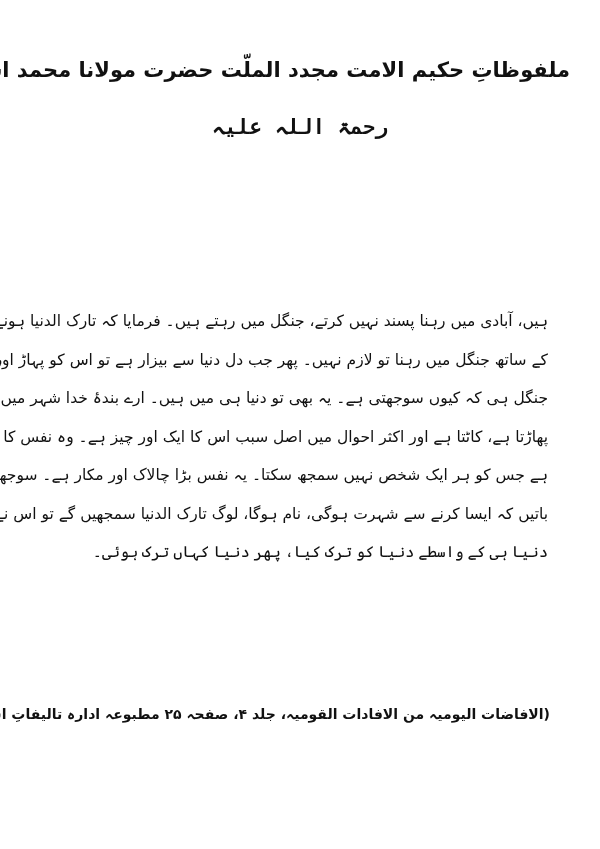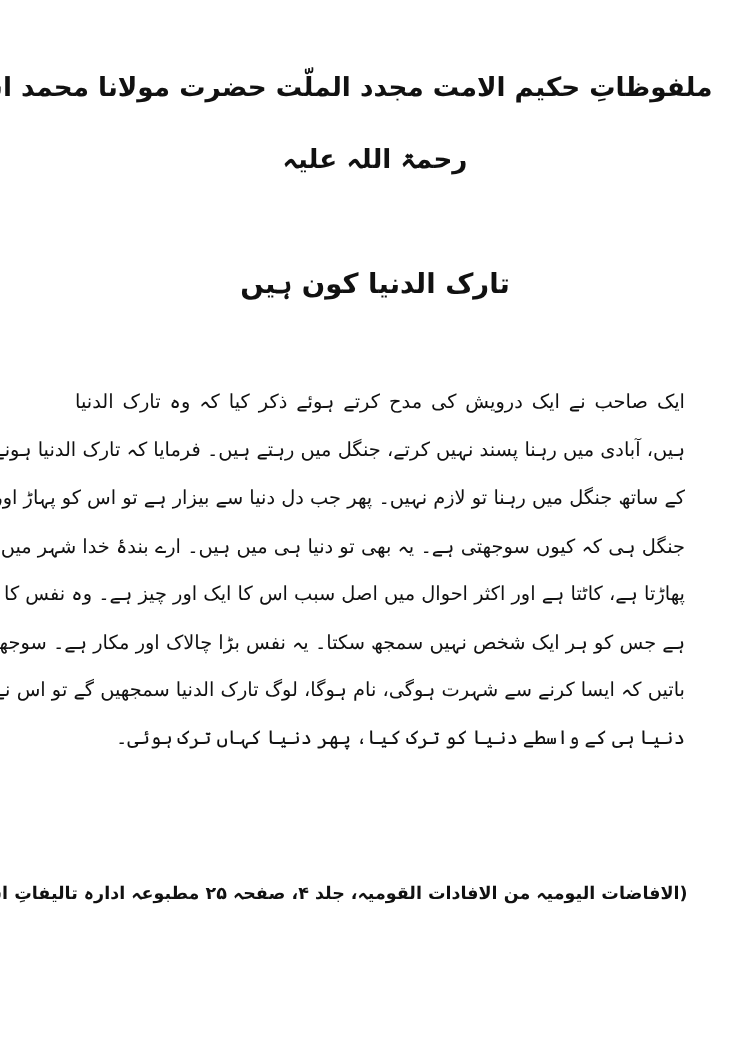--- a/index.html
+++ b/index.html
@@ -32,20 +32,21 @@
       white-space: nowrap;
     }
     .title-main {
       top: 58px;
       font-size: 21px;
       letter-spacing: 0px;
     }
     .title-sub {
       top: 115px;
       font-size: 21px;
+      font-family: Liberation Mono, monospace;
     }
     .heading {
       top: 214px;
       font-size: 22px;
     }
     .body-text {
       position: absolute;
       left: 60px;
       width: 488px;
       top: 302px;
@@ -76,24 +77,22 @@
       font-weight: bold;
       white-space: nowrap;
     }
   </style>
 </head>
 <body>
 
 <div class="page">
   <div class="title-line title-main">ملفوظاتِ حکیم الامت مجدد الملّت حضرت مولانا محمد اشرف علی تھانوی</div>
   <div class="title-line title-sub">رحمۃ اللہ علیہ</div>
-  <div class="title-line heading">تارک الدنیا کون ہیں</div>
 
   <div class="body-text">
-    <span class="body-line">ایک صاحب نے ایک درویش کی مدح کرتے ہوئے ذکر کیا کہ وہ تارک الدنیا</span>
     <span class="body-line">ہیں، آبادی میں رہنا پسند نہیں کرتے، جنگل میں رہتے ہیں۔ فرمایا کہ تارک الدنیا ہونے</span>
     <span class="body-line">کے ساتھ جنگل میں رہنا تو لازم نہیں۔ پھر جب دل دنیا سے بیزار ہے تو اس کو پہاڑ اور</span>
     <span class="body-line">جنگل ہی کہ کیوں سوجھتی ہے۔ یہ بھی تو دنیا ہی میں ہیں۔ ارے بندۂ خدا شہر میں رہو۔ کوئی</span>
     <span class="body-line">پھاڑتا ہے، کاٹتا ہے اور اکثر احوال میں اصل سبب اس کا ایک اور چیز ہے۔ وہ نفس کا کید</span>
     <span class="body-line">ہے جس کو ہر ایک شخص نہیں سمجھ سکتا۔ یہ نفس بڑا چالاک اور مکار ہے۔ سوجھاتا ہے ایسی</span>
     <span class="body-line">باتیں کہ ایسا کرنے سے شہرت ہوگی، نام ہوگا، لوگ تارک الدنیا سمجھیں گے تو اس نے</span>
     <span class="body-line last">دنیا ہی کے واسطے دنیا کو ترک کیا، پھر دنیا کہاں ترک ہوئی۔</span>
   </div>
 
   <div class="citation">(الافاضات الیومیہ من الافادات القومیہ، جلد ۴، صفحہ ۲۵ مطبوعہ ادارہ تالیفاتِ اشرفیہ ملتان)</div>

